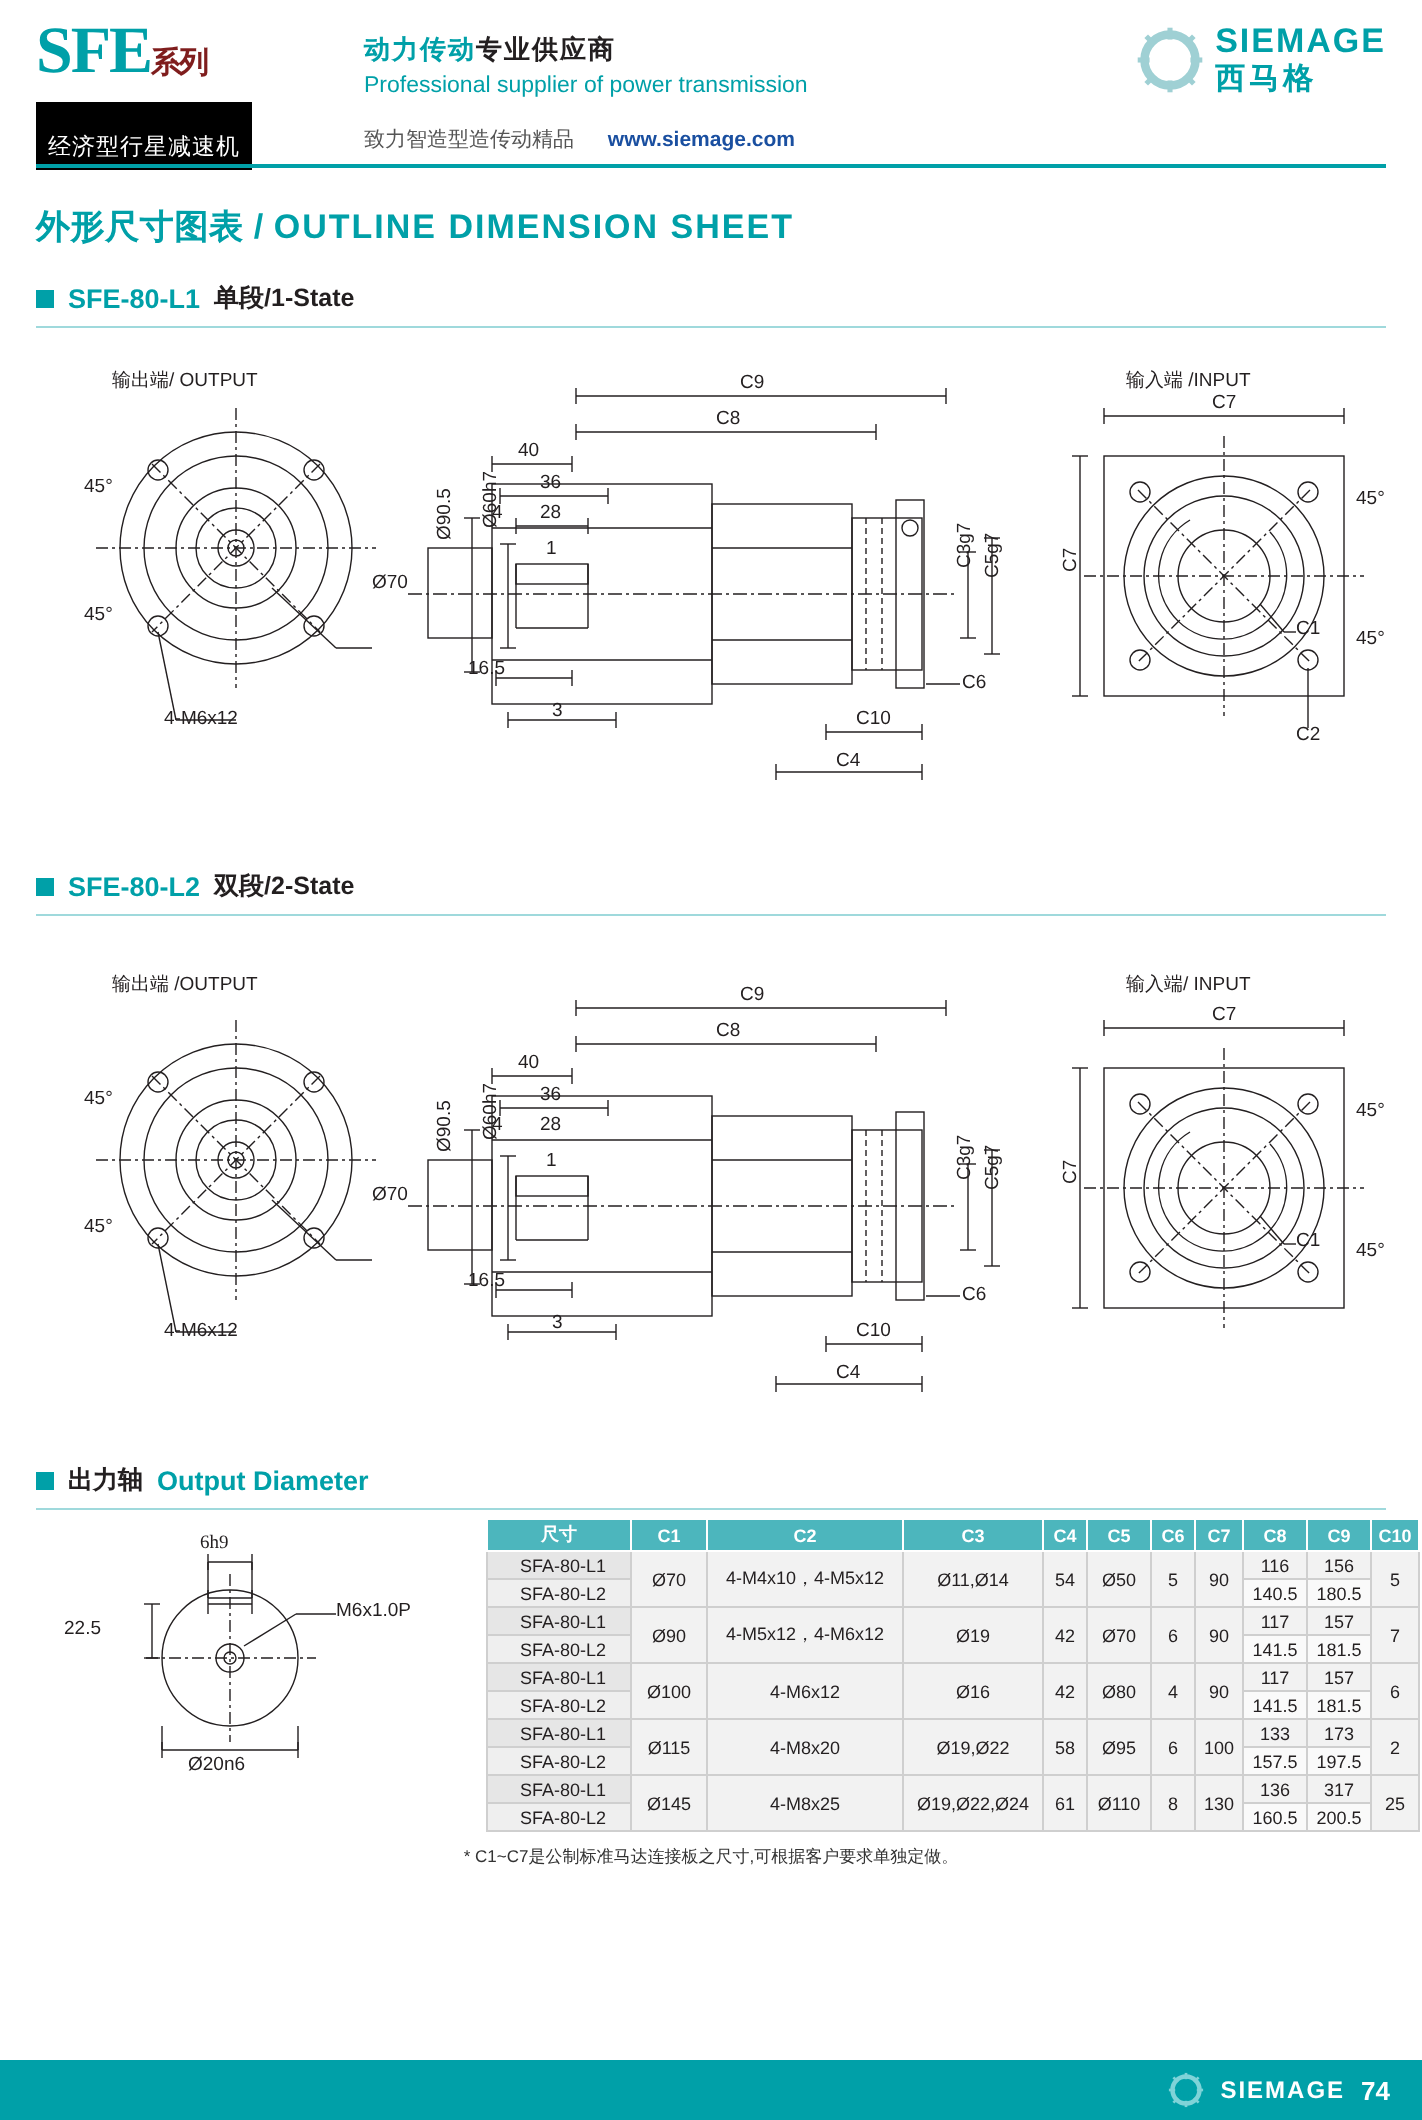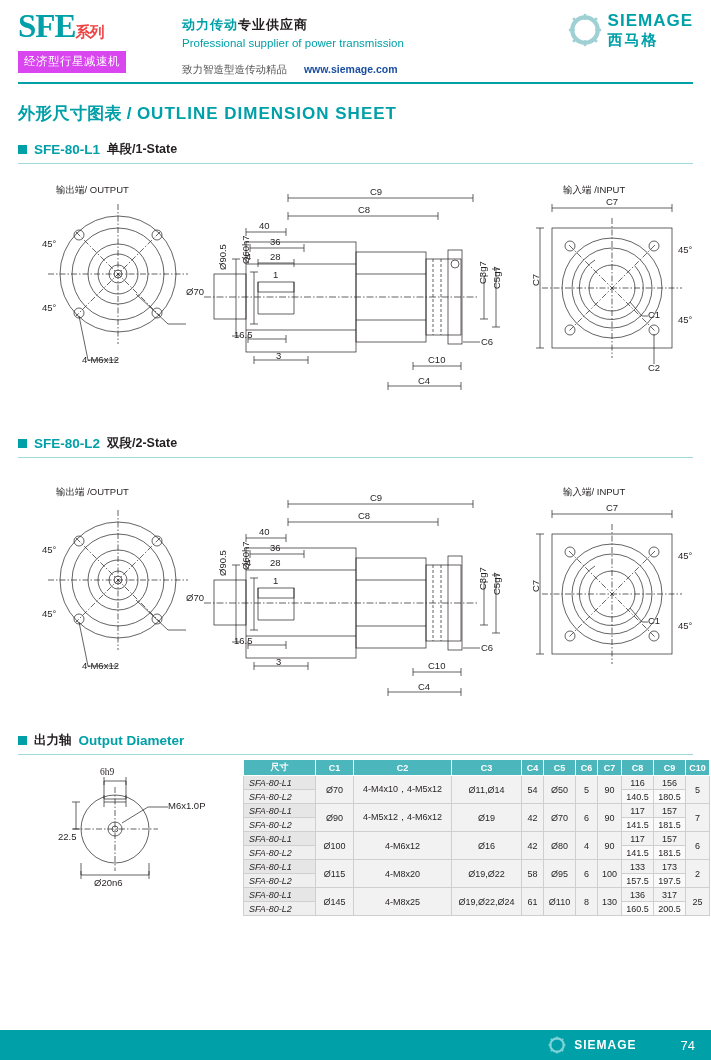--- a/index.html
+++ b/index.html
@@ -21,25 +21,25 @@
     display: flex;
     align-items: flex-start;
   }
   .brand-block { width: 140px; }
   .brand-title {
     font-size: 30px; font-weight: bold; letter-spacing: -1px;
     color: #00a0a8; line-height: 1;
     font-family: "Liberation Serif", serif;
   }
   .brand-title .sfe { font-size: 33px; }
-  .brand-title .series { font-size: 15px; color: #ef4444; font-family:"Liberation Sans",sans-serif;}
+  .brand-title .series { font-size: 15px; color: #7f1d1d; font-family:"Liberation Sans",sans-serif;}
   .brand-sub {
     margin-top: 8px;
-    background: #d946ef; color:#fff;
-    font-size: 11.5px; padding: 3px 6px 4px 6px;
+    background: #000000; color:#fff;
+    font-size: 11.5px; padding: 15px 6px 4px 6px;
     display:inline-block; letter-spacing:0.5px;
   }
   .mid-block { flex: 1; padding-left: 24px; padding-top: 6px; }
   .mid-cn { font-size: 13px; color:#00a0a8; font-weight:bold; letter-spacing:1px;}
   .mid-cn .b2 { color:#231f20; }
   .mid-en { font-size: 11.5px; color:#00a0a8; margin-top:3px;}
   .mid-note { margin-top: 14px; font-size: 10.5px; color:#555; }
   .mid-note .url { color:#1a4fa0; margin-left:14px; font-weight:bold;}
   .logo-block { width: 200px; text-align:right; position:relative; padding-top:2px;}
   .logo-row { display:flex; align-items:center; justify-content:flex-end; gap:6px;}
@@ -89,35 +89,35 @@
     padding-left: 34px;
   }
   table.dim th {
     background:#4cb6bd; color:#fff; font-weight:bold;
     border:1px solid #ffffff; height:16px; font-size:9px;
   }
   table.dim td {
     border:1px solid #cfcfcf; text-align:center; height:14px;
     background:#f2f2f2; color:#231f20;
   }
-  table.dim td.name { background:#e6e6e6; text-align:left; padding-left:5px;font-style:italic; }
+  table.dim td.name { background:#e6e6e6; text-align:center; padding-left:5px; }
   table.dim tr.alt td { background:#fafafa; }
   table.dim tr.alt td.name { background:#efefef; }
 
   .foot-note { margin: 6px 18px 0 18px; font-size: 8.5px; color:#333; line-height:1.55; }
 
   
   .footer {
     position:absolute; left:0; right:0; bottom:0; height:30px;
     background:#00a0a8;
     display:flex; align-items:center; justify-content:flex-end;
     padding-right:16px; gap:8px;
   }
   .footer .fname { color:#fff; font-size:12px; letter-spacing:1px; font-weight:bold;}
-  .footer .fpage { color:#fff; font-size:13px; font-weight:normal;margin-left:36px;}
+  .footer .fpage { color:#fff; font-size:13px; font-weight:bold;}
   .footer-gear { width:18px; height:18px; }
 </style>
 </head>
 <body>
 
 <div class="header">
   <div class="brand-block">
     <div class="brand-title">
       <span class="sfe">SFE</span><span class="series">系列</span>
     </div>
@@ -511,21 +511,21 @@
 
         <line x1="63" y1="116" x2="131" y2="116"></line>
         <line x1="63" y1="112" x2="63" y2="120"></line>
         <line x1="131" y1="112" x2="131" y2="120"></line>
         <line x1="63" y1="104" x2="63" y2="116"></line>
         <line x1="131" y1="104" x2="131" y2="116"></line>
       </g>
     </svg>
     <span class="lbl" style="left:82px; top:8px;font-family:Liberation Serif, serif;">6h9</span>
     <span class="lbl" style="left:150px; top:41px;">M6x1.0P</span>
-    <span class="lbl" style="left:40px; top:50px;margin-top:22px;">22.5</span>
+    <span class="lbl" style="left:14px; top:50px;">22.5</span>
     <span class="lbl" style="left:76px; top:118px;">Ø20n6</span>
   </div>
 
   <table class="dim">
     <colgroup>
       <col style="width:72px">
         <col style="width:38px">
         <col style="width:98px">
         <col style="width:70px">
       <col style="width:22px">
@@ -644,20 +644,21 @@
       <tr class="alt">
         <td class="name">SFA-80-L2</td>
         <td>160.5</td>
         <td>200.5</td>
       </tr>
     </tbody>
   </table>
 </div>
 
 <div class="foot-note" style="text-align:center;">
+  <div>* C1~C7是公制标准马达连接板之尺寸,可根据客户要求单独定做。</div>
 </div>
 
 <div class="footer">
   <span class="footer-gear">
     <svg viewBox="0 0 40 40" width="18" height="18">
       <g>
         <circle cx="20" cy="20" r="15" fill="none" stroke="#7fd3d8" stroke-width="5"></circle>
         <g stroke="#7fd3d8" stroke-width="3">
           <line x1="20" y1="1" x2="20" y2="8"></line>
             <line x1="20" y1="32" x2="20" y2="39"></line>

